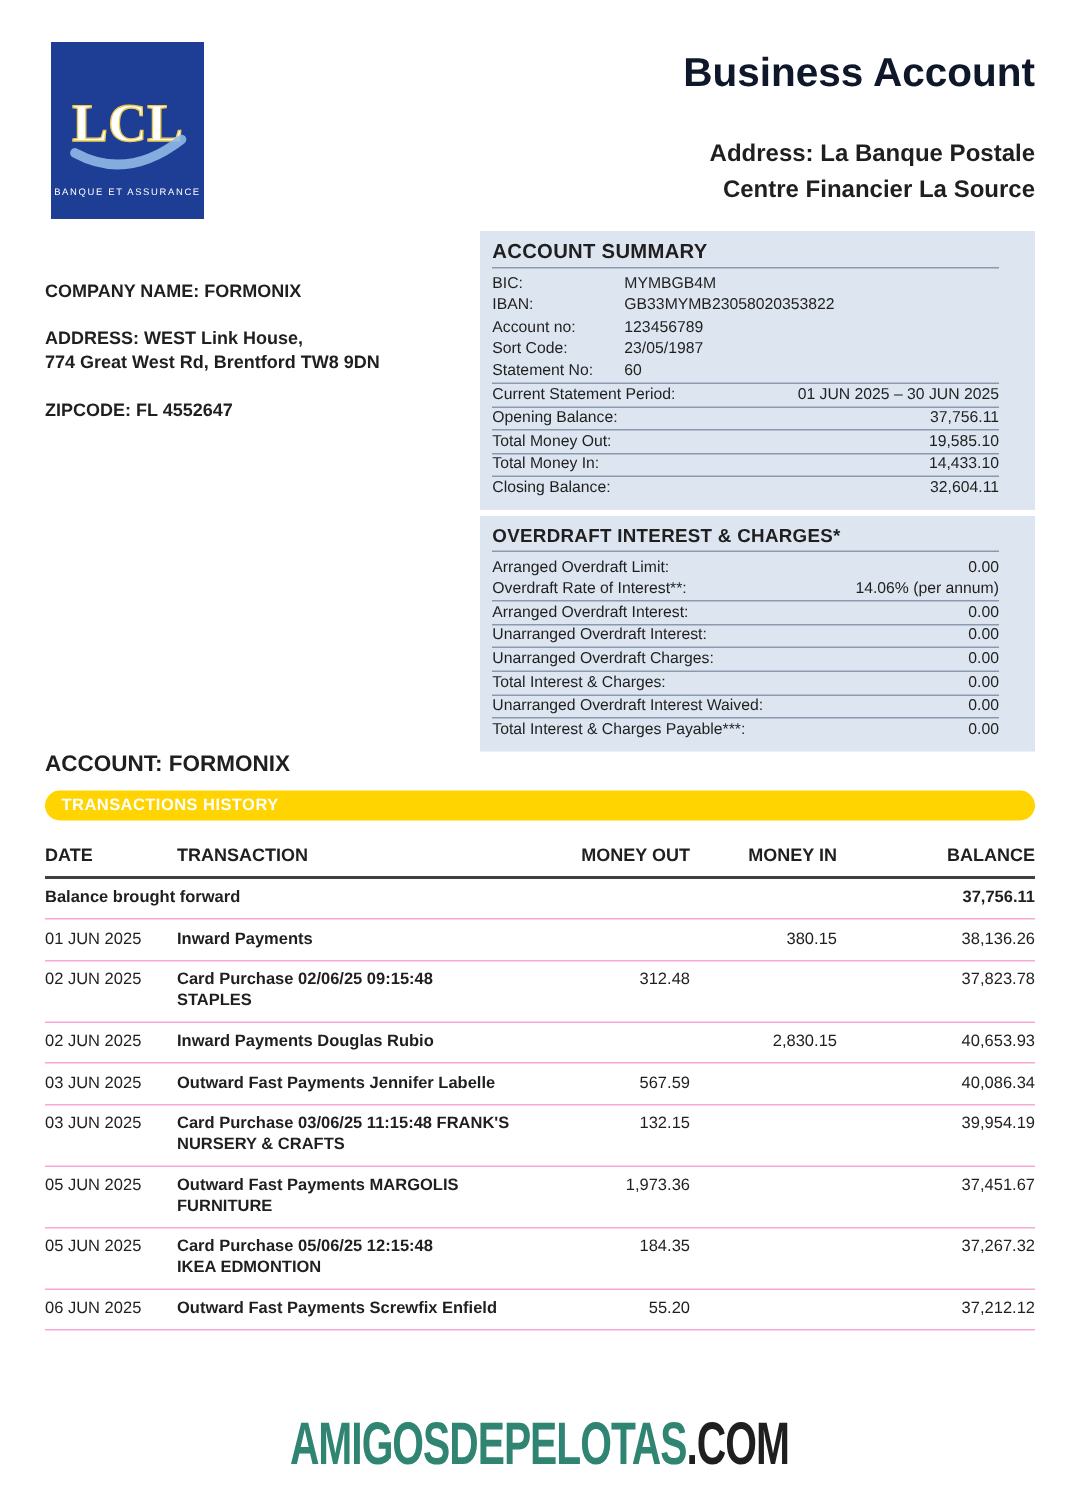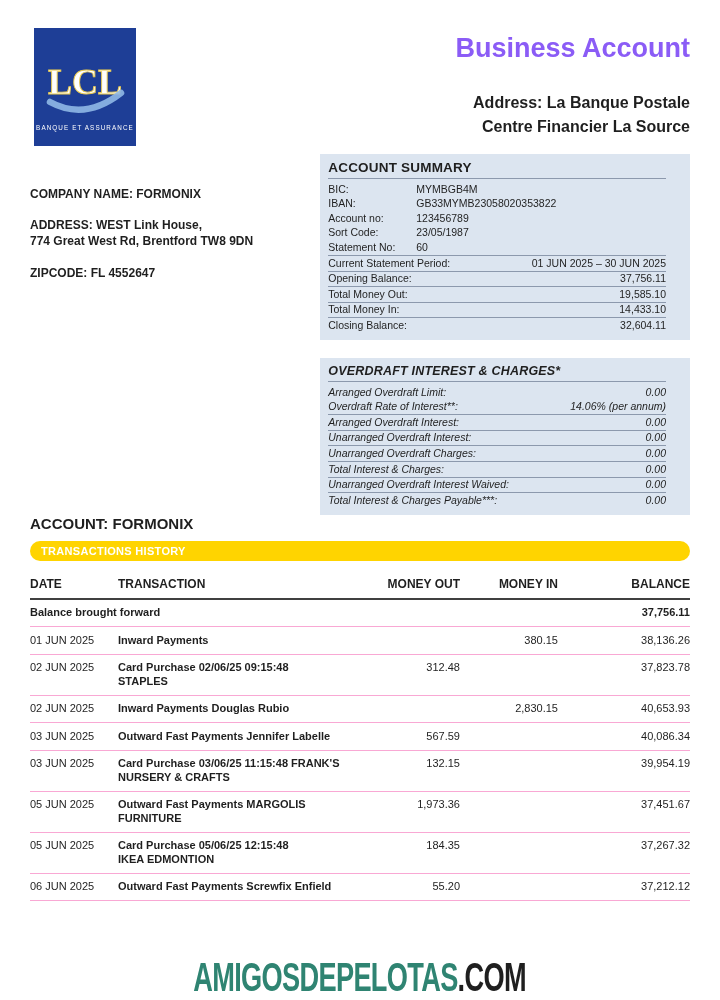--- a/index.html
+++ b/index.html
@@ -4,39 +4,39 @@
 <style>
   * { margin:0; padding:0; box-sizing:border-box; }
   html,body { width:720px; height:1000px; background:#ffffff; overflow:hidden;
               font-family:"Liberation Sans", sans-serif; color:var(--text_dark,#1f1f1f); }
   .page { width:720px; height:1000px; padding:28px 30px 0 30px; position:relative; }
 
   
   .top-row { display:flex; justify-content:space-between; align-items:flex-start; }
   .logo-box { width:102px; height:112px; margin-left:4px; }
   .right-head { text-align:right; }
-  .doc-title { font-size:27px; font-weight:bold; line-height:1.22; color:#8b5cf6; margin-top:4px; }
+  .doc-title { font-size:27px; font-weight:bold; line-height:1.22; color:#0f172a; margin-top:4px; }
   .bank-address { font-size:16px; font-weight:bold; line-height:1.5; margin-top:26px; }
 
   
   .mid-row { display:flex; margin-top:14px; }
   .company-block { width:292px; font-size:12px; font-weight:bold; line-height:1.35; margin-top:32px; }
   .company-block .gap { height:15px; }
   .right-col { width:372px; margin-left:auto; }
 
   .sum-box { background:var(--summary_bg,#dce5f0); padding:6px 24px 7px 8px; }
   .sum-title { font-size:13.5px; font-weight:bold; letter-spacing:.2px;
                border-bottom:1px solid var(--summary_line,#8c99ad); padding-bottom:3px; margin-bottom:3px; }
   .od-title { font-size:12.5px; }
   .sum-row, .bal-row, .od-row { display:flex; font-size:10.5px; line-height:13.4px; padding:0.6px 0; }
   .sum-row .lbl { width:88px; flex:none; }
   .bal-row, .od-row { justify-content:space-between; }
   .bal-rows .bal-row { border-top:1px solid var(--summary_line,#8c99ad);gap:34px; }
   .od-rows .od-row:nth-child(n+3) { border-top:1px solid var(--summary_line,#8c99ad); }
-  .overdraft-box { margin-top:18px;font-style:italic; }
+  .overdraft-box { margin-top:4px; }
 
   
   .account-heading { font-size:15px; font-weight:bold; }
   .banner { margin-top:9px; height:20px; border-radius:10px; background:var(--banner_yellow,#ffd400);
             color:#ffffff; font-size:11px; font-weight:bold; line-height:20px; padding-left:11px; letter-spacing:.3px; }
   table.txn { width:660px; border-collapse:collapse; margin-top:8px; table-layout:fixed; }
   table.txn th { font-size:12px; font-weight:bold; text-align:left; padding:8px 0 7px 0;
                  border-bottom:2px solid #404040; }
   table.txn th.num, table.txn td.num { text-align:right; }
   table.txn td { font-size:11px; line-height:13.5px; padding:6.5px 0; vertical-align:top;

